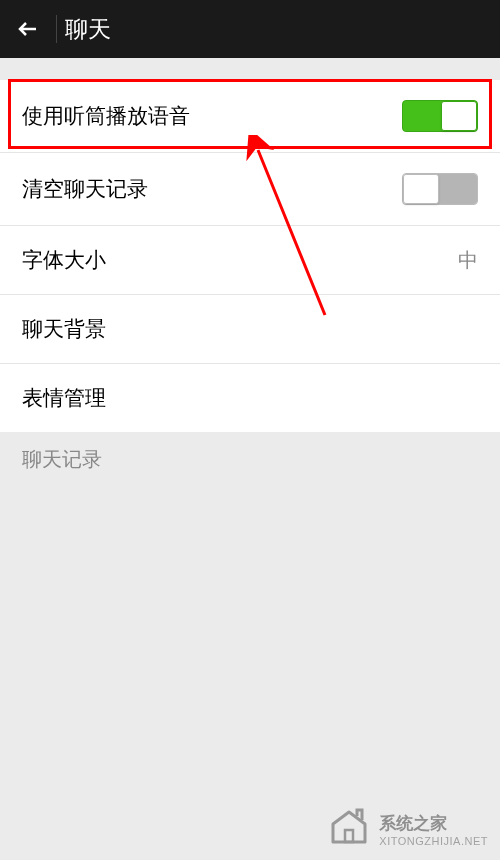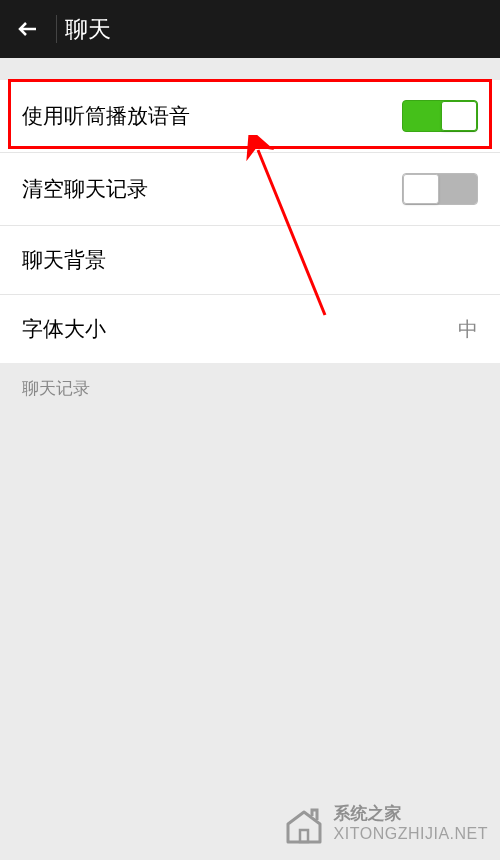--- a/index.html
+++ b/index.html
@@ -110,21 +110,21 @@
     .toggle-off-track {
       position: absolute;
       right: 0;
       width: 40px;
       height: 100%;
       background: #b5b5b5;
       border-radius: 0 3px 3px 0;
     }
     .section-header {
       padding: 14px 22px 10px;
-      font-size: 17px;
+      font-size: 20px;
       color: #888;
     }
     .highlight-box {
       position: absolute;
       top: 79px;
       left: 8px;
       right: 8px;
       height: 70px;
       border: 3px solid #ff0000;
       pointer-events: none;
@@ -137,41 +137,41 @@
       width: 120px;
       height: 190px;
       pointer-events: none;
       z-index: 10;
     }
     .watermark {
       position: absolute;
       bottom: 12px;
       right: 12px;
       display: flex;
-      align-items: flex-start;
+      align-items: flex-end;
       gap: 8px;
       opacity: 0.55;
       z-index: 5;
     }
     .watermark-icon {
       width: 44px;
       height: 44px;
     }
     .watermark-text {
       display: flex;
       flex-direction: column;
       line-height: 1.2;
     }
     .watermark-cn {
       font-size: 17px;
       color: #444;
       font-weight: bold;
     }
     .watermark-url {
-      font-size: 16px;
+      font-size: 11px;
       color: #666;
       letter-spacing: 0.5px;
     }
   </style>
 </head>
 <body>
 
 <div class="header">
   <div class="back-button">
     <svg viewBox="0 0 24 24">
@@ -195,28 +195,31 @@
 
     <div class="settings-row">
       <span class="row-label">清空聊天记录</span>
       <div class="toggle toggle-off">
         <div class="toggle-off-track"></div>
         <div class="toggle-knob"></div>
       </div>
     </div>
 
     <div class="settings-row">
-      <span class="row-label">聊天背景</span>
-    </div>
-
-    <div class="settings-row">
       <span class="row-label">字体大小</span>
       <span class="row-value">中</span>
     </div>
 
+    <div class="settings-row">
+      <span class="row-label">聊天背景</span>
+    </div>
+
+    <div class="settings-row">
+      <span class="row-label">表情管理</span>
+    </div>
 
   </div>
 
   <div class="section-header">聊天记录</div>
 
   <div class="settings-group">
 
 
 
   </div>

